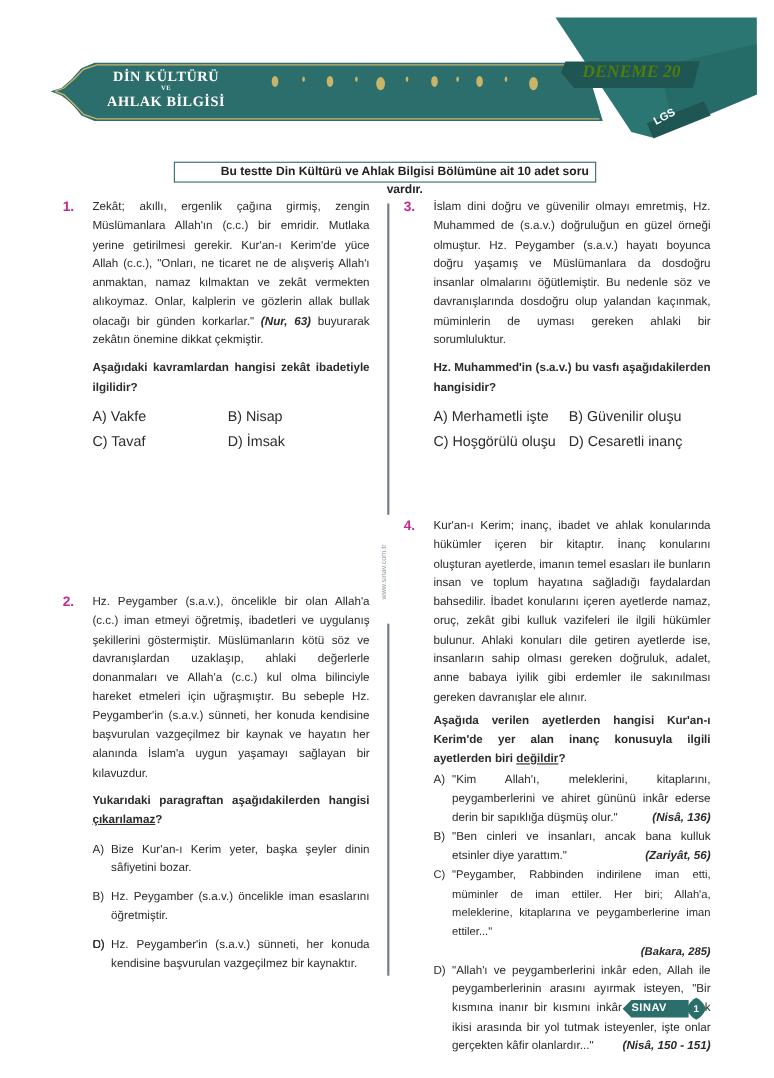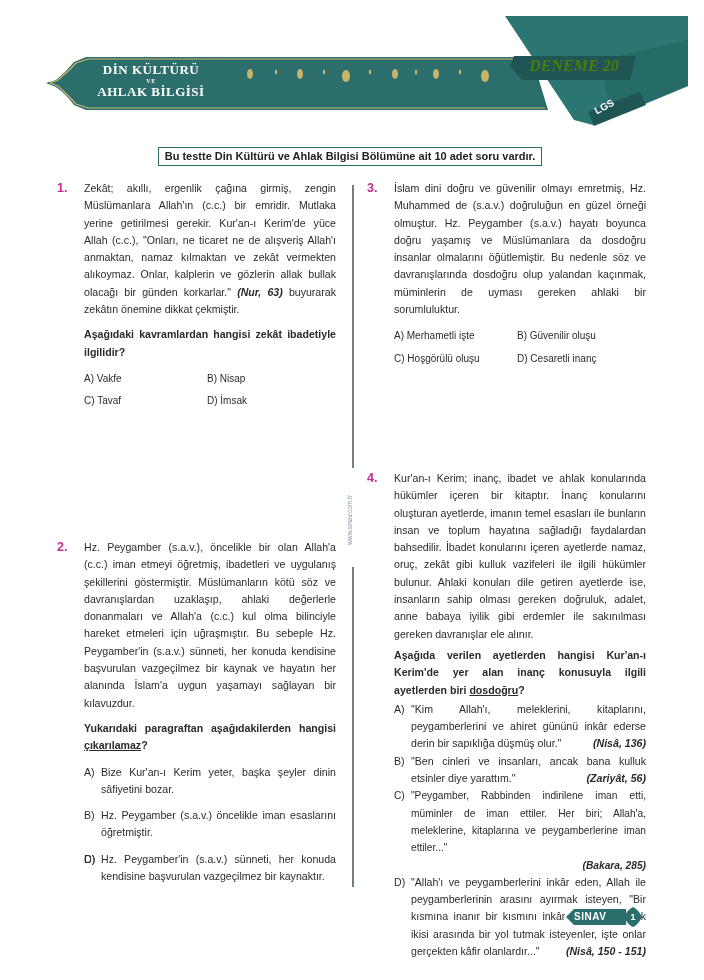--- a/index.html
+++ b/index.html
@@ -17,39 +17,39 @@
   .subject-title .line3 { font-size: 13px; display: block; }
   .deneme-label { position: absolute; left: 519px; top: 55px; width: 110px; height: 22px;
                   color: #4d7c0f; font-family: "Liberation Serif", serif; font-weight: bold;
                   font-style: italic; font-size: 16px; line-height: 22px; text-align: center; }
   .lgs-label { position: absolute; left: 594px; top: 101px; color: #ffffff;
                font-weight: bold; font-size: 10px; transform: rotate(-28deg); }
 
   
   .info-box { position: absolute; left: 158px; top: 147px; width: 384px; height: 19px;
               border: 1.5px solid #2d6b6a; box-sizing: border-box; text-align: center;
-              font-weight: bold; font-size: 11px; line-height: 16px; color: #222; }
+              font-weight: bold; font-size: 11px; line-height: 16px; color: #222; padding-left: 36px; }
 
   
   .divider { position: absolute; left: 352px; width: 1.5px; background: #6f7f8c; }
   .divider.top { top: 185px; height: 283px; }
   .divider.bottom { top: 567px; height: 320px; }
   .website { position: absolute; left: 346px; top: 480px; width: 14px; height: 80px;
              font-size: 6.5px; color: #8a9aa6; writing-mode: vertical-rl; transform: rotate(180deg);
              text-align: center; }
 
   .question { position: absolute; font-size: 10.6px; line-height: 17.3px; color: #2b2b2b; }
   .q-num { position: absolute; left: -27px; top: 0; color: #c42c8e; font-weight: bold; font-size: 12.5px; }
   .q-text { text-align: justify; margin: 0; }
   .q-text .ref { font-weight: bold; font-style: italic; }
   .q-stem { font-weight: bold; margin: 8px 0 0 0; text-align: justify; }
   .q-stem u { text-decoration: underline; }
 
   .opts-grid { display: grid; grid-template-columns: 123px 1fr; row-gap: 5px; margin-top: 9px; }
-  .opt { font-size: 10px; }
+  .opt { font-size: 13px; }
 
   .opts-list { margin-top: 9px; }
   .opt-row { position: relative; padding-left: 17px; margin-bottom: 9px; text-align: justify; }
   .opt-row .letter { position: absolute; left: 0; top: 0; }
   .opts-list.tight .opt-row { margin-bottom: 0; }
   .src { font-weight: bold; font-style: italic; float: right; }
   .src-block { display: block; text-align: right; font-weight: bold; font-style: italic; }
 
   
   .footer-badge { position: absolute; left: 566px; top: 906px; width: 82px; height: 22px; }
@@ -131,34 +131,35 @@
     <div class="opt-row"><span class="letter">A)</span><span>Bize Kur'an-ı Kerim yeter, başka şeyler dinin sâfiyetini bozar.</span></div>
     <div class="opt-row"><span class="letter">B)</span><span>Hz. Peygamber (s.a.v.) öncelikle iman esaslarını öğretmiştir.</span></div>
     <div class="opt-row"><span class="letter">C)</span></div>
     <div class="opt-row"><span class="letter">D)</span><span>Hz. Peygamber'in (s.a.v.) sünneti, her konuda kendisine başvurulan vazgeçilmez bir kaynaktır.</span></div>
   </div>
 </div>
 
 <div class="question" style="left:394px; top:180px; width:252px;">
   <span class="q-num">3.</span>
   <p class="q-text">İslam dini doğru ve güvenilir olmayı emretmiş, Hz. Muhammed de (s.a.v.) doğruluğun en güzel örneği olmuştur. Hz. Peygamber (s.a.v.) hayatı boyunca doğru yaşamış ve Müslümanlara da dosdoğru insanlar olmalarını öğütlemiştir. Bu nedenle söz ve davranışlarında dosdoğru olup yalandan kaçınmak, müminlerin de uyması gereken ahlaki bir sorumluluktur.</p>
+  <p class="q-stem">Hz. Muhammed'in (s.a.v.) bu vasfı aşağıdakilerden hangisidir?</p>
   <div class="opts-grid">
     <div class="opt"><span>A)</span> <span>Merhametli işte</span></div>
     <div class="opt"><span>B)</span> <span>Güvenilir oluşu</span></div>
     <div class="opt"><span>C)</span> <span>Hoşgörülü oluşu</span></div>
     <div class="opt"><span>D)</span> <span>Cesaretli inanç</span></div>
   </div>
 </div>
 
 <div class="question" style="left:394px; top:470px; width:252px;">
   <span class="q-num">4.</span>
   <p class="q-text">Kur'an-ı Kerim; inanç, ibadet ve ahlak konularında hükümler içeren bir kitaptır. İnanç konularını oluşturan ayetlerde, imanın temel esasları ile bunların insan ve toplum hayatına sağladığı faydalardan bahsedilir. İbadet konularını içeren ayetlerde namaz, oruç, zekât gibi kulluk vazifeleri ile ilgili hükümler bulunur. Ahlaki konuları dile getiren ayetlerde ise, insanların sahip olması gereken doğruluk, adalet, anne babaya iyilik gibi erdemler ile sakınılması gereken davranışlar ele alınır.</p>
   <p class="q-stem" style="margin-top:4px;">
     <span>Aşağıda verilen ayetlerden hangisi Kur'an-ı Kerim'de yer alan inanç konusuyla ilgili ayetlerden biri</span>
-    <u>dosdoğru</u><span>?</span>
+    <u>değildir</u><span>?</span>
   </p>
   <div class="opts-list tight" style="margin-top:2px;">
     <div class="opt-row"><span class="letter">A)</span><span>"Kim Allah'ı, meleklerini, kitaplarını, peygamberlerini ve ahiret gününü inkâr ederse derin bir sapıklığa düşmüş olur."</span> <span class="src">(Nisâ, 136)</span></div>
     <div class="opt-row"><span class="letter">B)</span><span>"Ben cinleri ve insanları, ancak bana kulluk etsinler diye yarattım."</span> <span class="src">(Zariyât, 56)</span></div>
     <div class="opt-row" style="font-size:10.2px;"><span class="letter">C)</span><span>"Peygamber, Rabbinden indirilene iman etti, müminler de iman ettiler. Her biri; Allah'a, meleklerine, kitaplarına ve peygamberlerine iman ettiler..."</span><span class="src-block">(Bakara, 285)</span></div>
     <div class="opt-row"><span class="letter">D)</span><span>"Allah'ı ve peygamberlerini inkâr eden, Allah ile peygamberlerinin arasını ayırmak isteyen, "Bir kısmına inanır bir kısmını inkâr ederiz." diyerek ikisi arasında bir yol tutmak isteyenler, işte onlar gerçekten kâfir olanlardır..."</span> <span class="src">(Nisâ, 150 - 151)</span></div>
   </div>
 </div>
 
 <div class="footer-badge">

